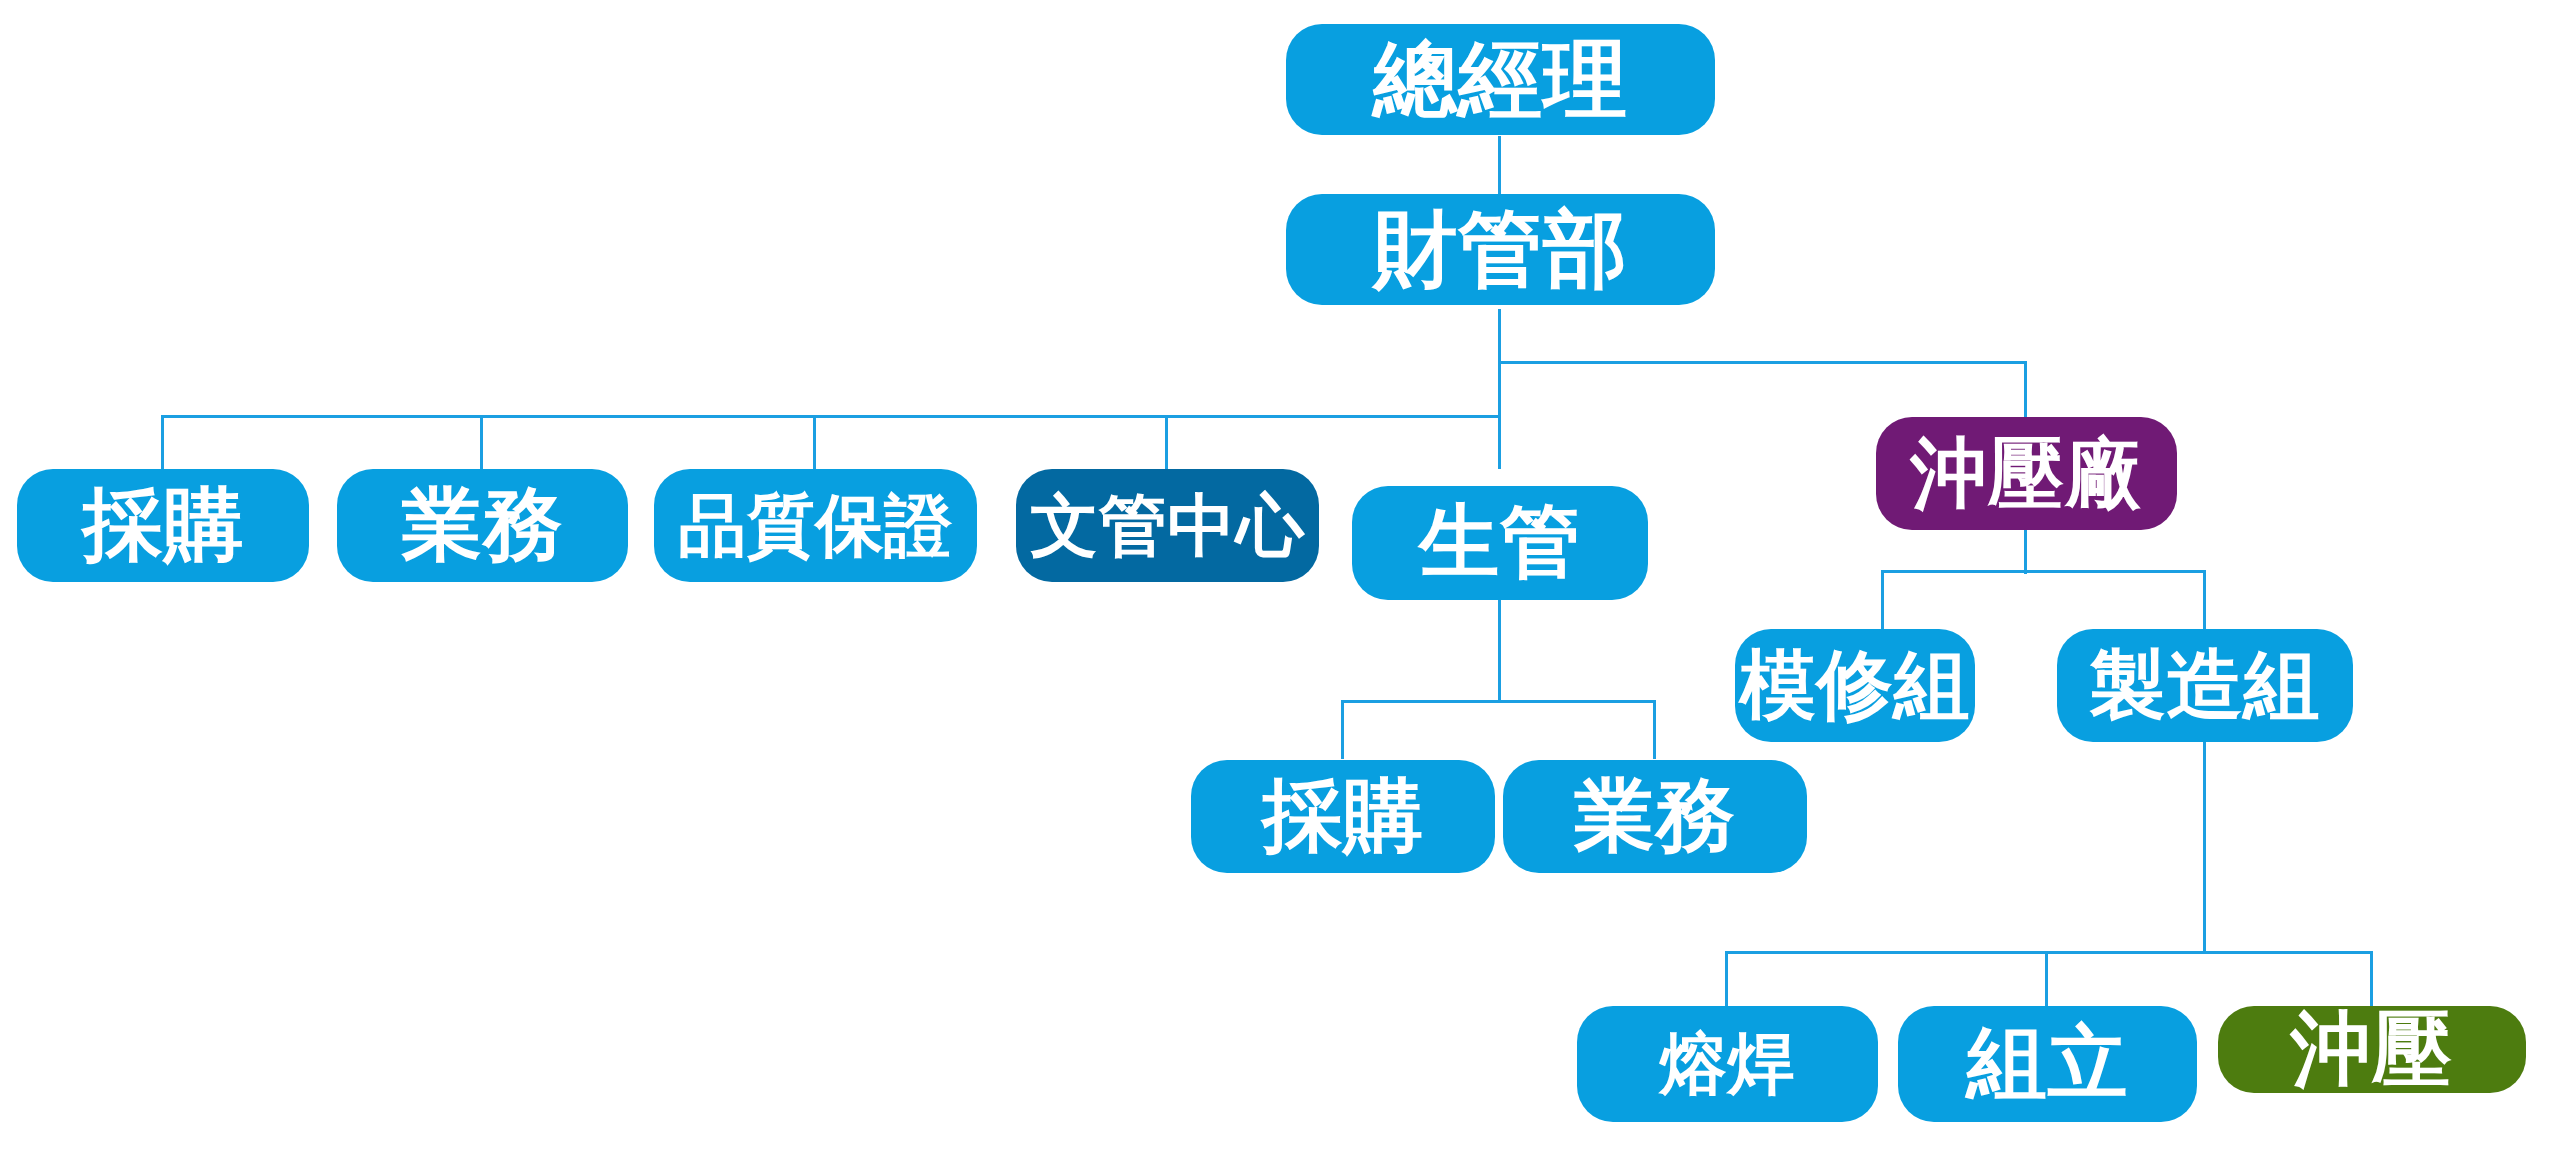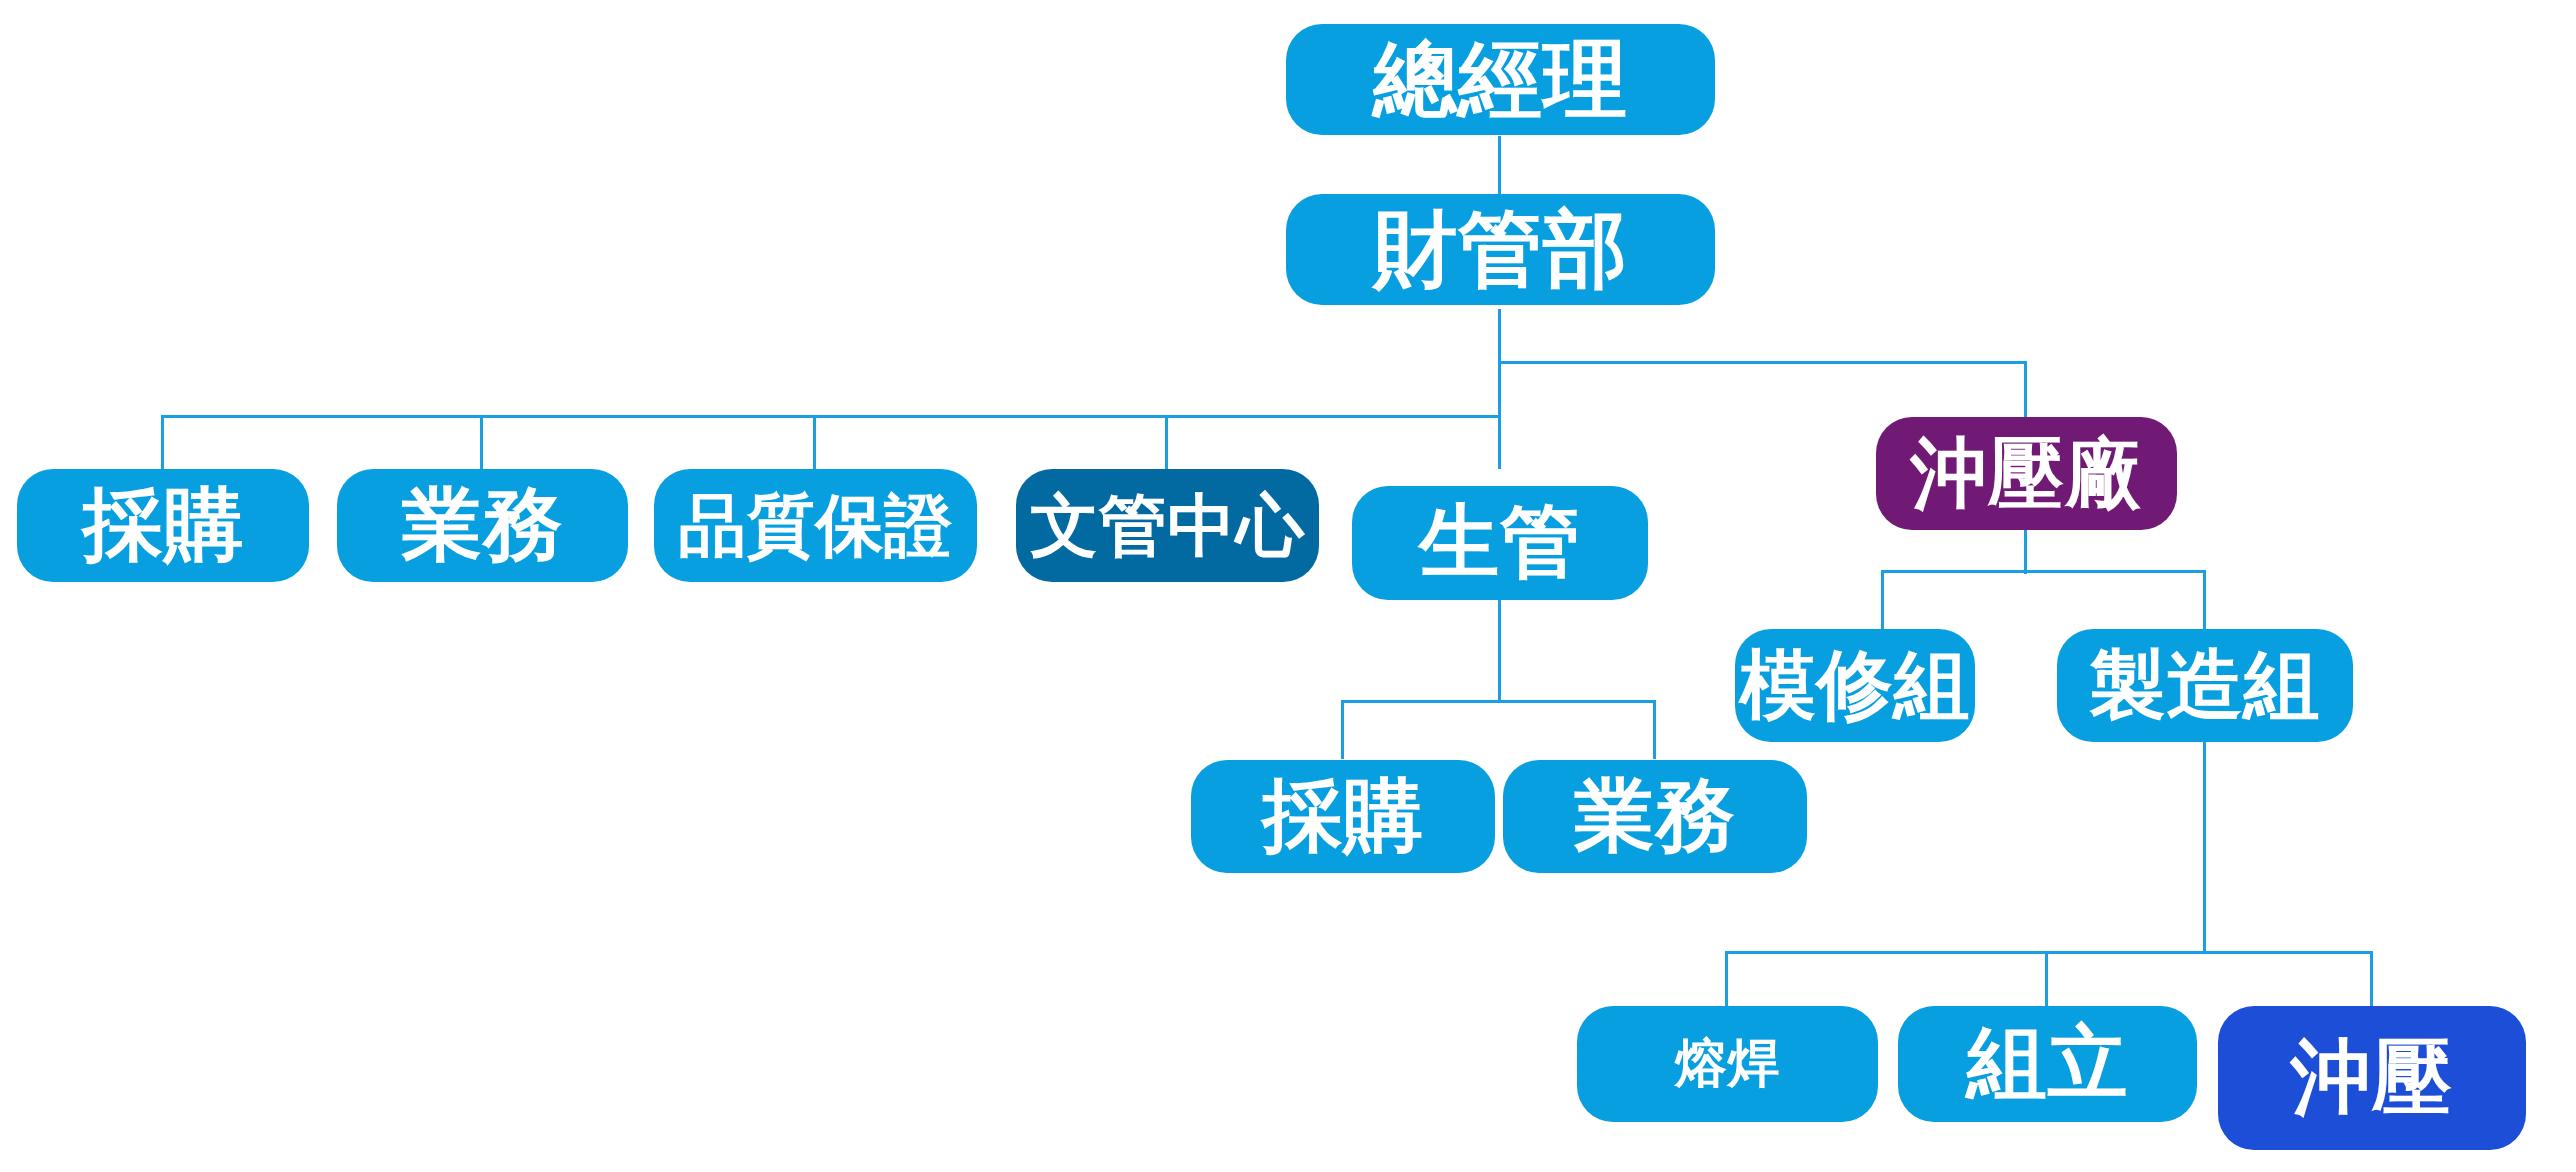--- a/index.html
+++ b/index.html
@@ -95,24 +95,24 @@
   </div>
   <div class="node" style="left: 1503px; top: 760px; width: 304px; height: 113px; font-size: 80px; background: rgb(8, 159, 224); color: rgb(255, 255, 255);">
     <span class="lbl">業務</span>
   </div>
   <div class="node" style="left: 1735px; top: 629px; width: 240px; height: 113px; font-size: 76px; background: rgb(8, 159, 224); color: rgb(255, 255, 255);">
     <span class="lbl">模修組</span>
   </div>
   <div class="node" style="left: 2057px; top: 629px; width: 296px; height: 113px; font-size: 76px; background: rgb(8, 159, 224); color: rgb(255, 255, 255);">
     <span class="lbl">製造組</span>
   </div>
-  <div class="node" style="left: 1577px; top: 1006px; width: 301px; height: 116px; font-size: 52px; background: rgb(8, 159, 224); color: rgb(255, 255, 255);">
+  <div class="node" style="left: 1577px; top: 1006px; width: 301px; height: 116px; font-size: 67px; background: rgb(8, 159, 224); color: rgb(255, 255, 255);">
     <span class="lbl">熔焊</span>
   </div>
   <div class="node" style="left: 1898px; top: 1006px; width: 299px; height: 116px; font-size: 80px; background: rgb(8, 159, 224); color: rgb(255, 255, 255);">
     <span class="lbl">組立</span>
   </div>
-  <div class="node" style="left: 2218px; top: 1006px; width: 308px; height: 144px; font-size: 80px; background: #1d4ed8; color: rgb(255, 255, 255);">
+  <div class="node" style="left: 2218px; top: 1006px; width: 308px; height: 87px; font-size: 80px; background: #4d7c0f; color: rgb(255, 255, 255);">
     <span class="lbl">沖壓</span>
   </div>
 
 </div>
 
 
 </body></html>

